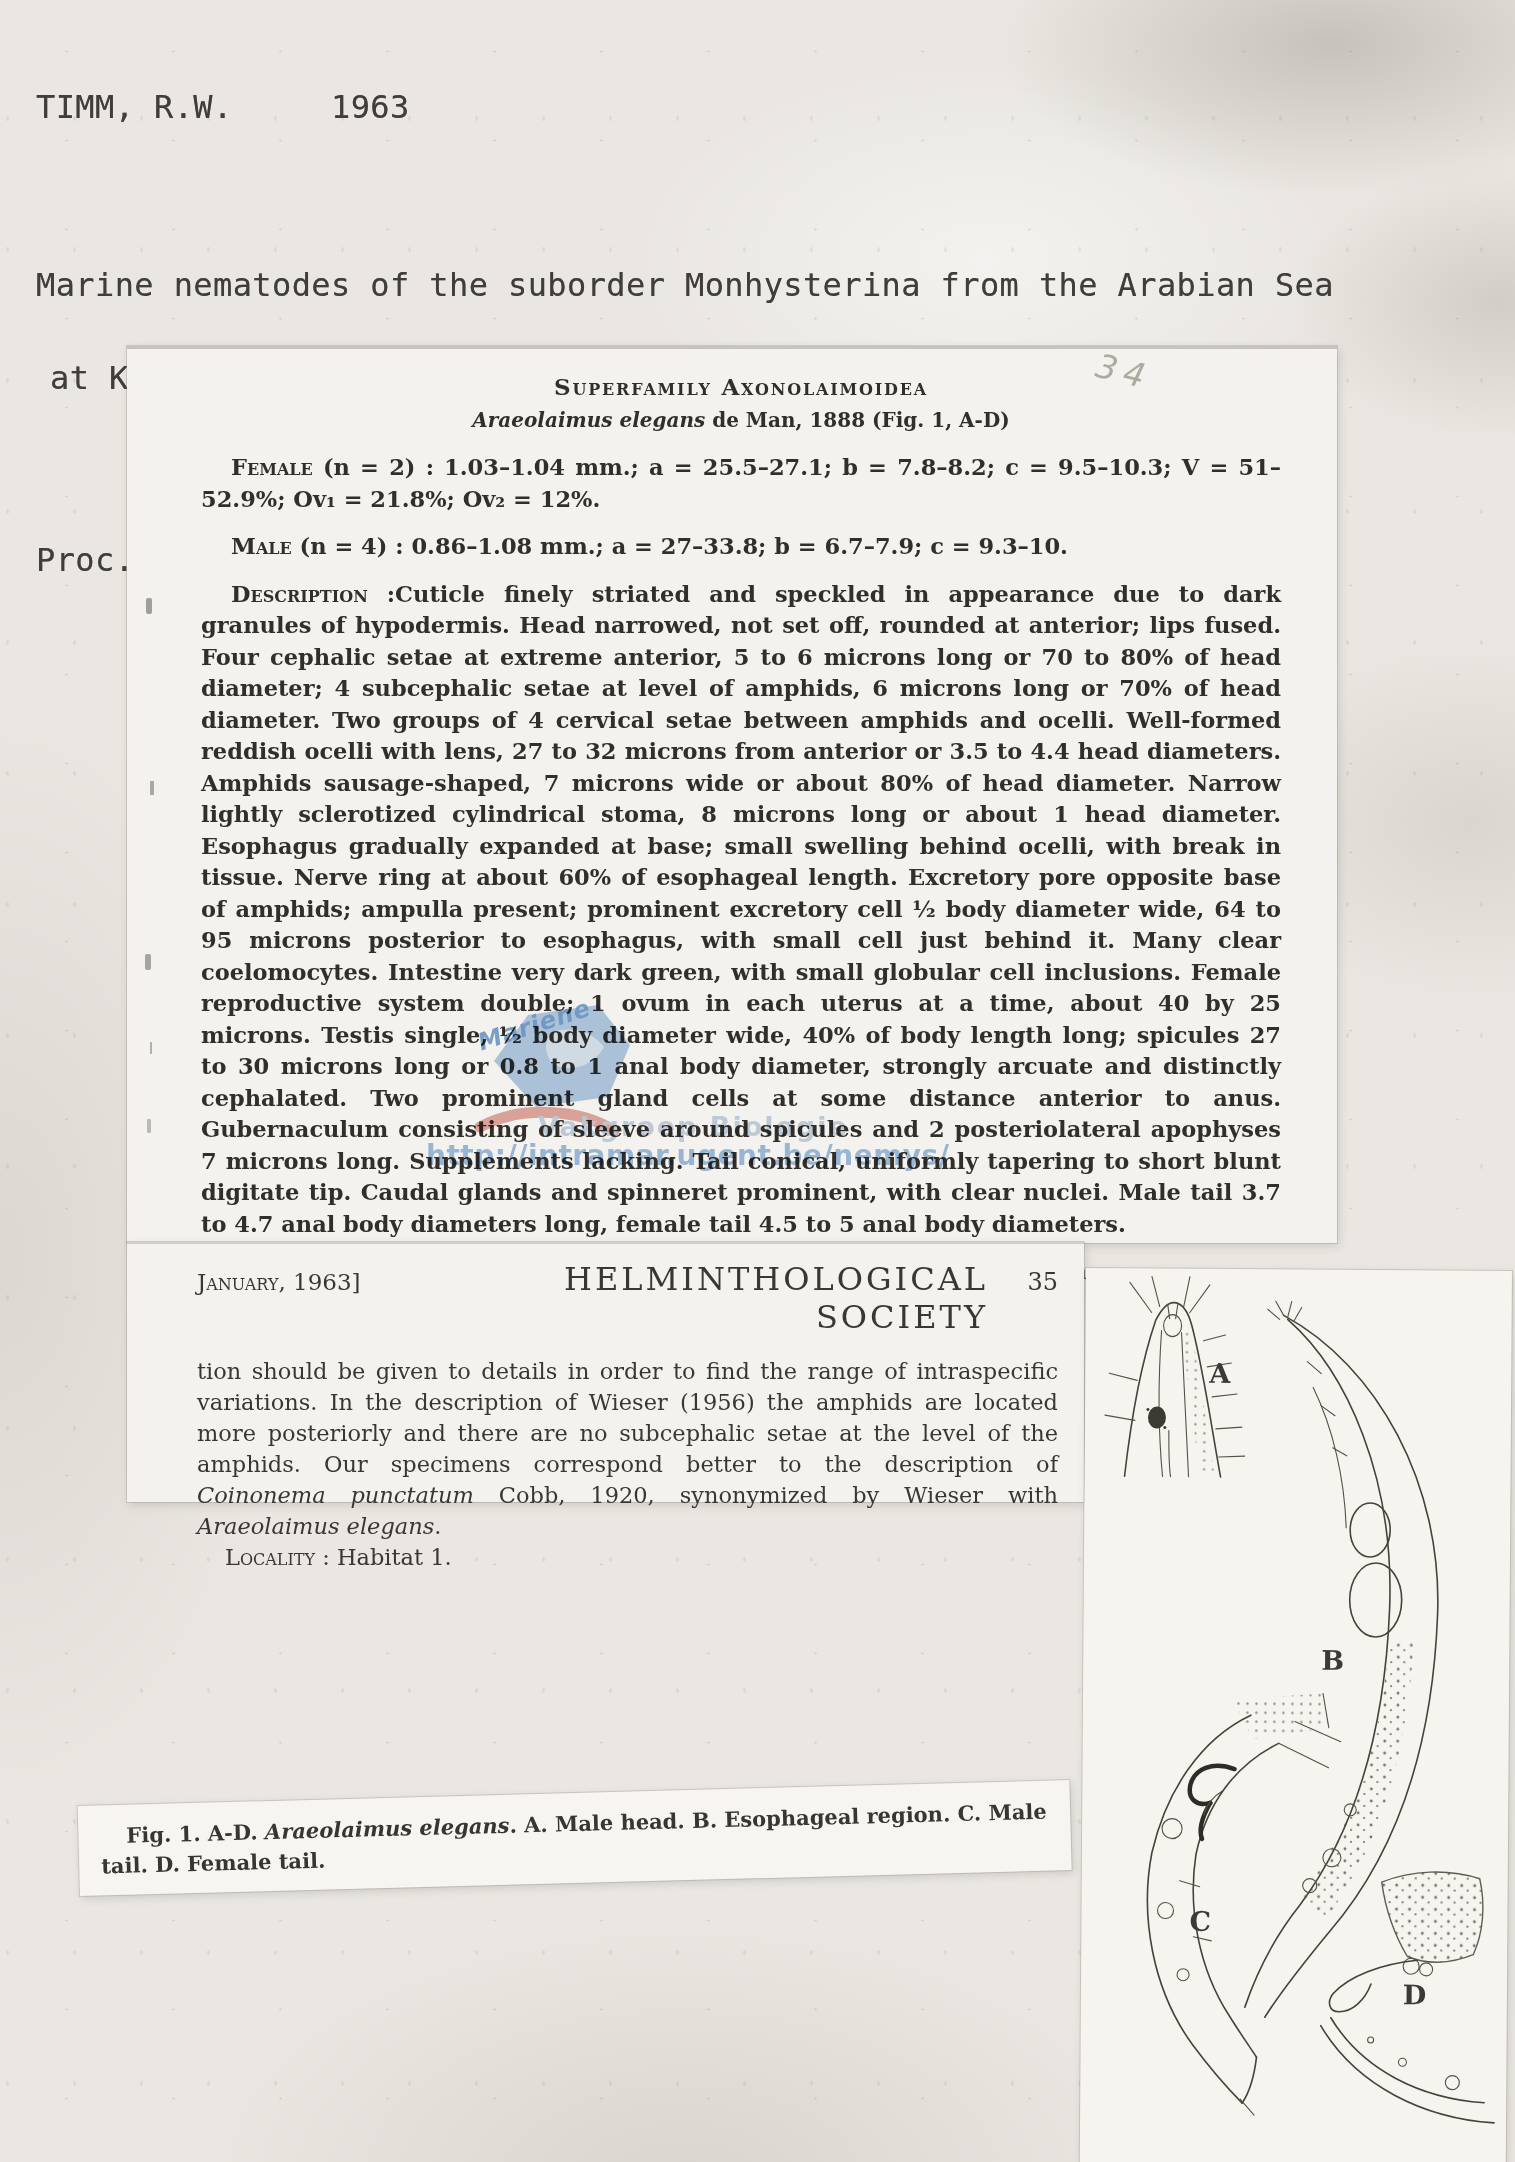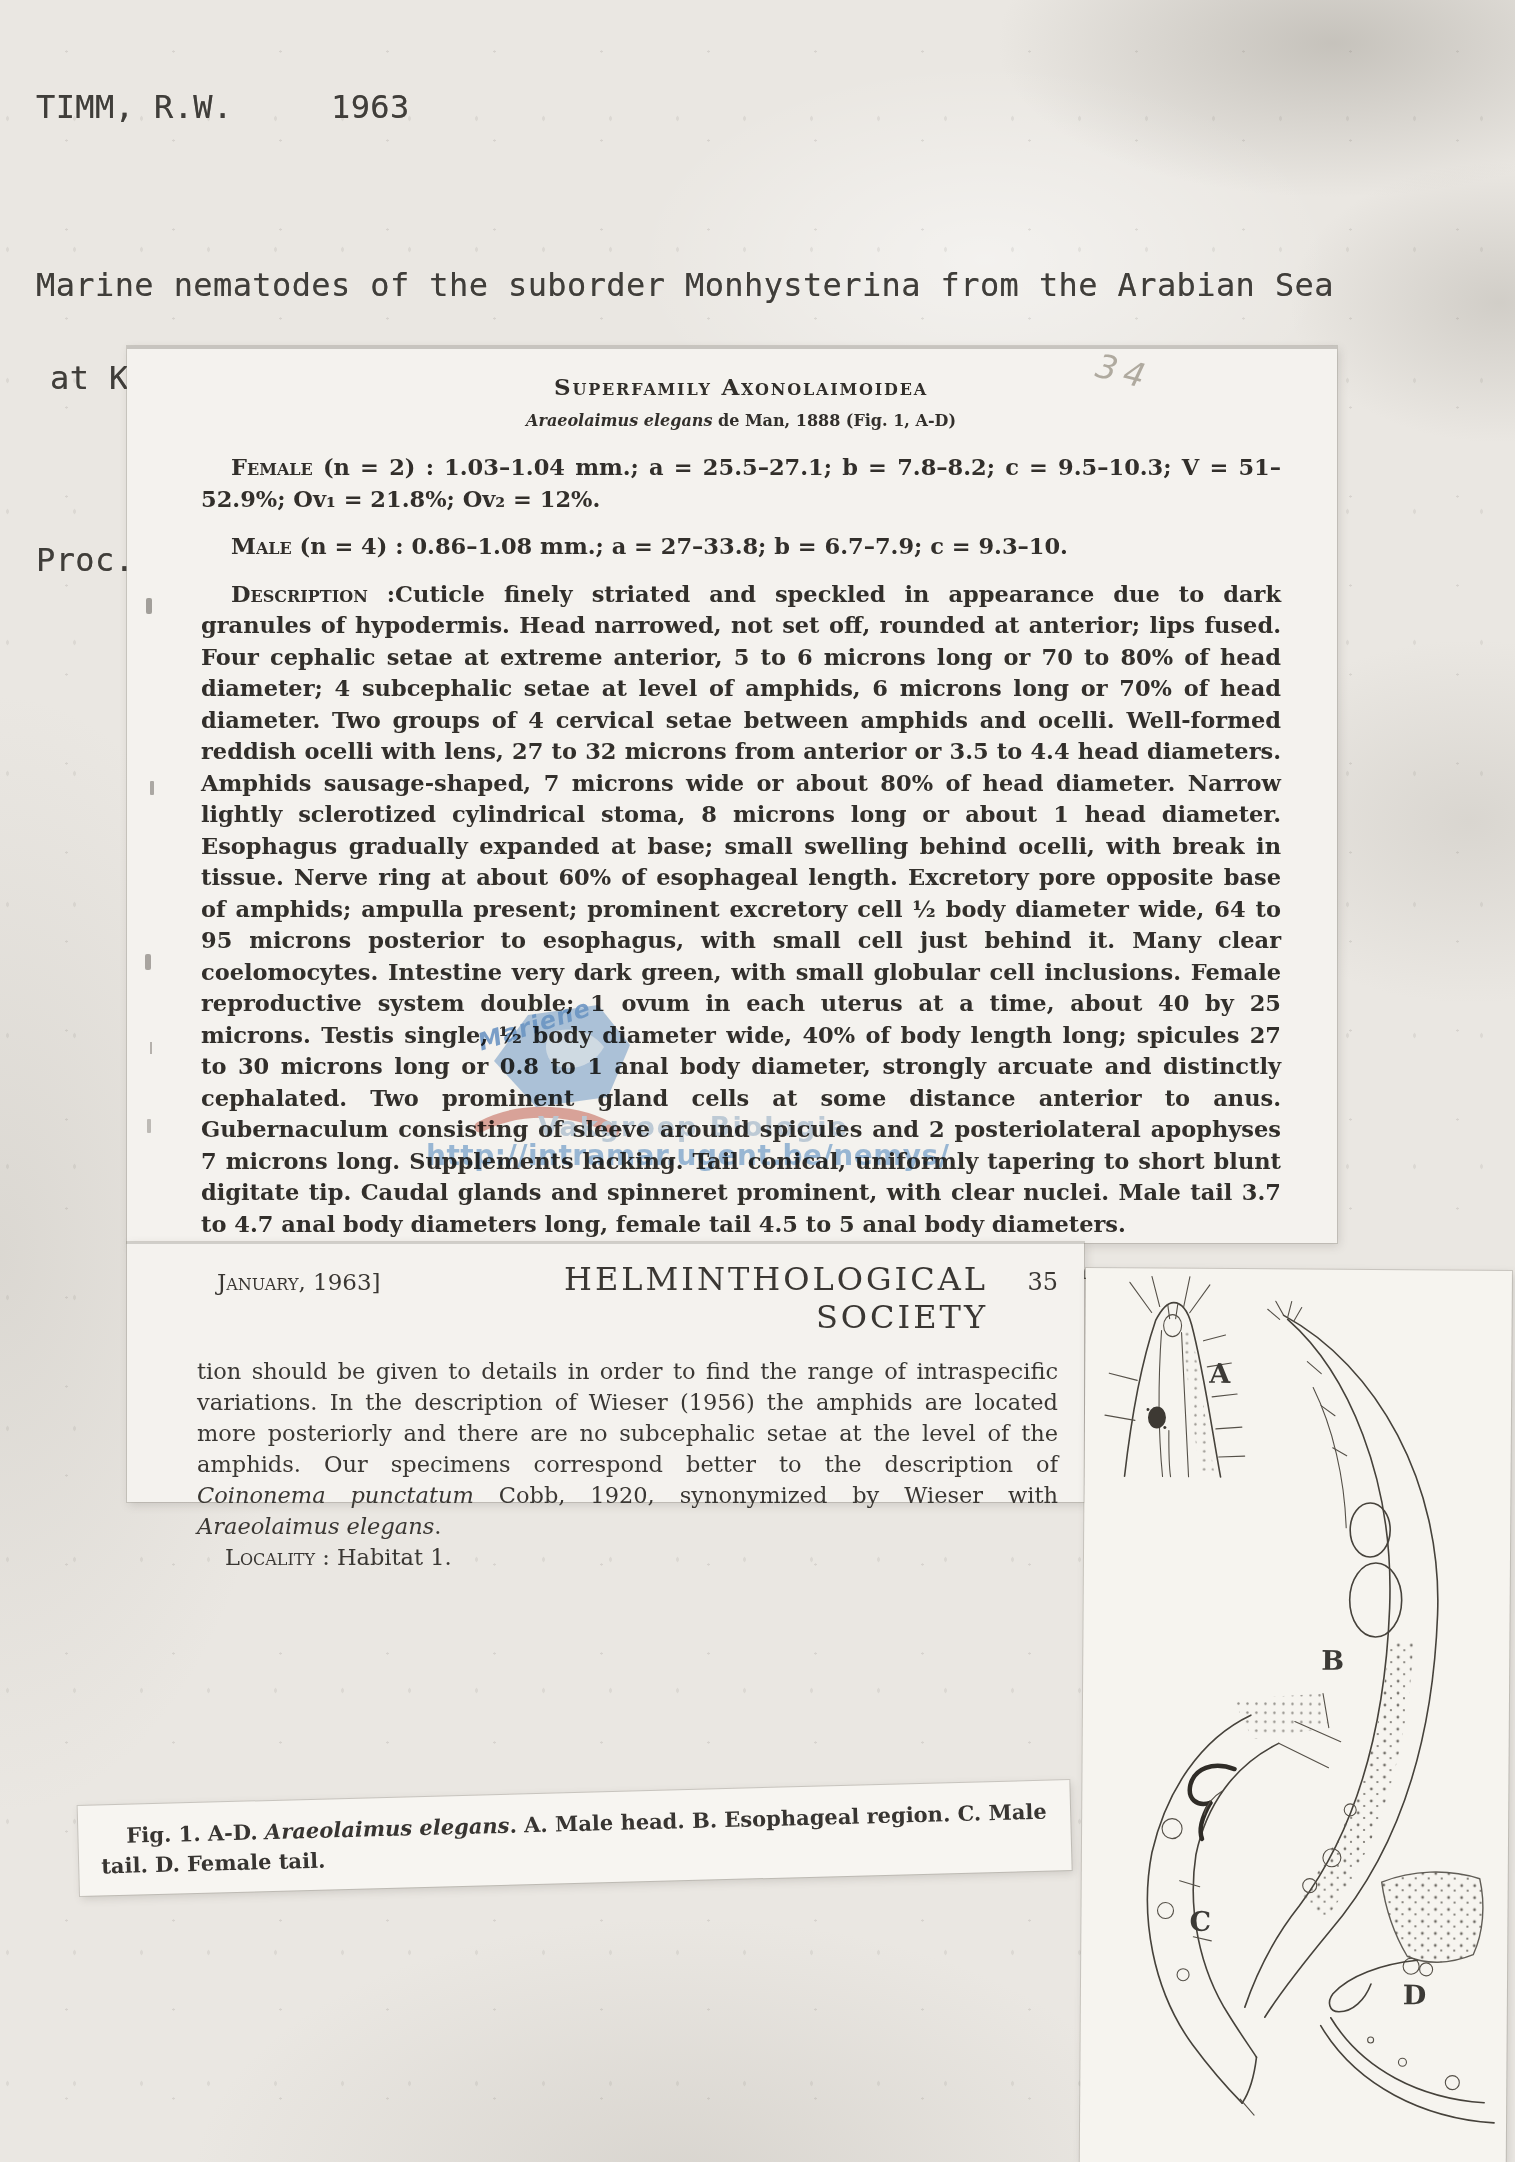--- a/index.html
+++ b/index.html
@@ -47,31 +47,31 @@
   }
   .clip1 { left:127px; top:346px; width:1210px; height:894px; border-top:3px solid rgba(95,90,82,.30); }
   .clip2 { left:127px; top:1242px; width:957px; height:258px; border-top:2px solid rgba(95,90,82,.24); }
 
   .article {
     padding:14px 40px 0 58px;
     font-size:22.5px; line-height:31.5px; font-weight:700; color:#322f2b;
     text-align:justify;
   }
   .sf-heading { text-align:center; font-variant:small-caps; letter-spacing:1.8px; font-size:23px; margin:8px 0 2px; }
-  .sp-heading { text-align:center; font-size:16px; margin:0 0 10px; }
+  .sp-heading { text-align:center; font-size:20px; margin:0 0 10px; }
   .it { font-style:italic; }
   .sc { font-variant:small-caps; }
   .article p { margin:16px; text-indent:30px; }
   .tight { letter-spacing:-0.3px; }
 
   .pagehead {
     display:flex; align-items:baseline;
     padding:16px 26px 0 70px; color:#3a3733; font-weight:400;
   }
-  .ph-left  { font-variant:small-caps; font-size:23px; width:235px;margin-left:20px; }
+  .ph-left  { font-variant:small-caps; font-size:23px; width:235px; }
   .ph-center{ flex:1; text-align:right; font-size:32px; letter-spacing:3px; }
   .ph-right { width:70px; text-align:right; font-size:24px; }
 
   .cont {
     padding:20px 26px 0 70px;
     font-size:22.5px; line-height:31px; font-weight:400; color:#3a3733;
     text-align:justify;
   }
   .cont p { margin:0; }
   .cont .locality { text-indent:28px; }

